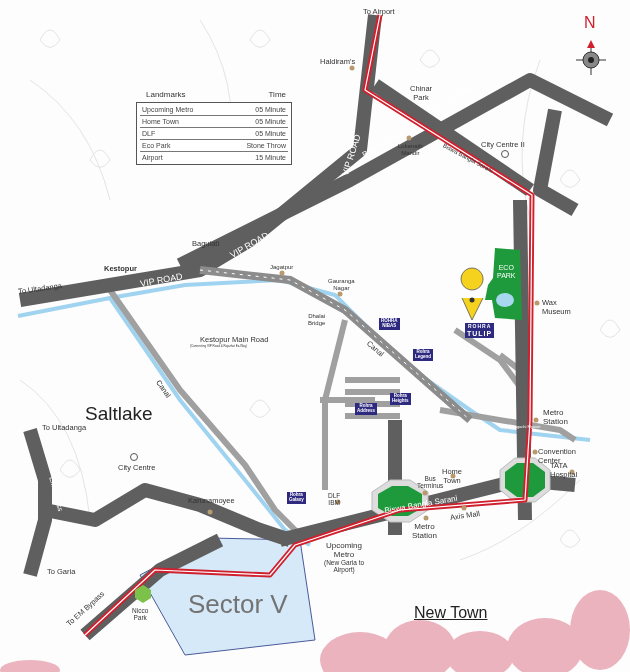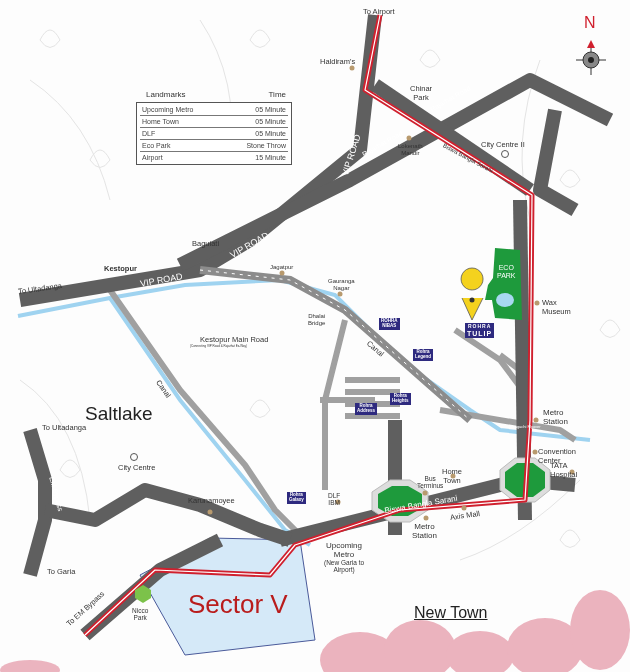--- a/index.html
+++ b/index.html
@@ -2,21 +2,21 @@
 <html><head>
 <meta charset="utf-8">
 <style>
   html, body { margin:0; padding:0; }
   body { width:630px; height:672px; overflow:hidden; background:#ffffff; font-family:"Liberation Sans", sans-serif; }
   #map { position:relative; width:630px; height:672px; background:#fdfdfd; overflow:hidden; }
   svg.layer { position:absolute; left:0; top:0; }
   .lbl { position:absolute; font-family:"Liberation Sans", sans-serif; color:#333; font-size:7.5px; line-height:1.15; white-space:nowrap; }
   .lbl.c { text-align:center; }
   .big { font-size:19px; color:#222;margin-top:18px; }
-  .huge { font-size:30px; color:#b91c1c; }
+  .huge { font-size:30px; color:#737373; }
   .tag { position:absolute; background:#2e2a7f; color:#fff; font-size:4.5px; line-height:1.1; text-align:center; padding:1px 2px; font-weight:bold; }
   .table { position:absolute; left:136px; top:90px; width:156px; font-size:7px; color:#444; }
   .table .hdr { display:flex; justify-content:space-between; padding:0 6px 3px 10px; font-size:8px; color:#333; }
   .table .box { border:1px solid #555; background:#fff; padding:1px 3px; }
   .table .row { display:flex; justify-content:space-between; border-bottom:1.5px solid #777; padding:2px 2px; }
   .table .row:last-child { border-bottom:none; }
 </style>
 </head>
 <body>
 

